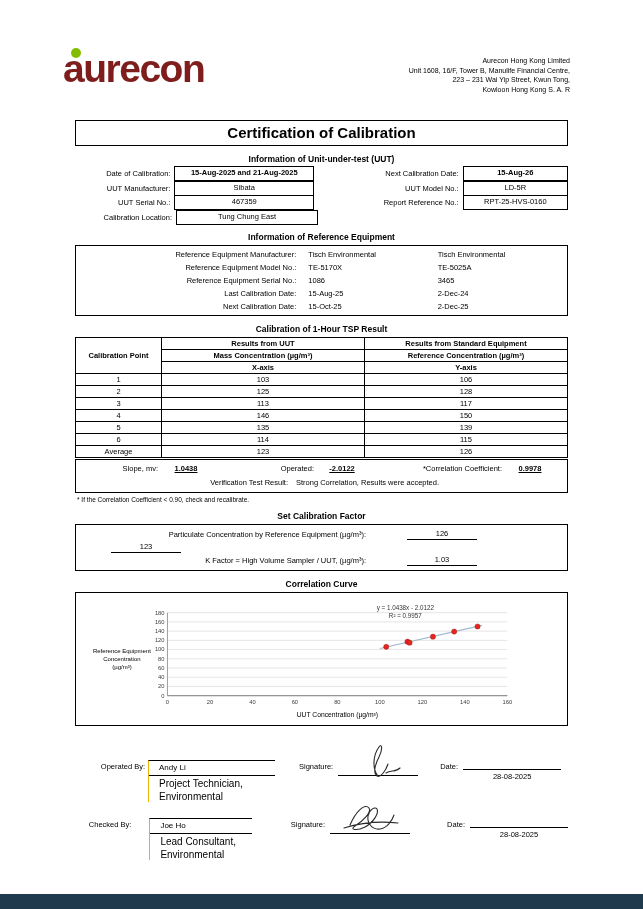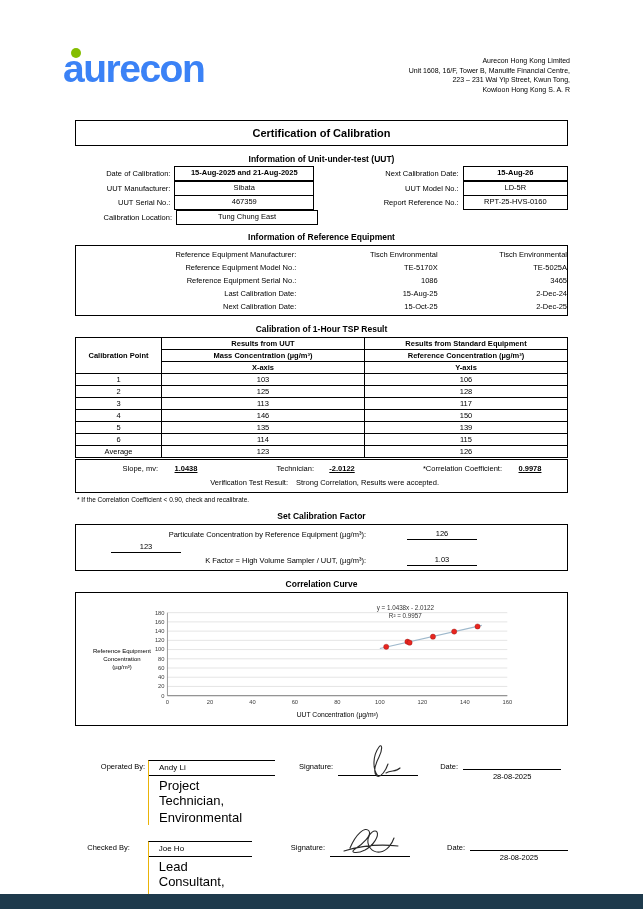--- a/index.html
+++ b/index.html
@@ -6,39 +6,39 @@
   body{background:#e8e8e8;font-family:"Liberation Sans",sans-serif;color:#000;}
   .page{position:relative;width:643px;height:909px;background:#fff;overflow:hidden;margin:0 auto;}
 
   
   .header{display:flex;justify-content:space-between;align-items:flex-start;padding:48px 73px 0 63px;}
   .logo{position:relative;font-weight:bold;font-size:39px;color:#4d4e50;letter-spacing:-1.5px;line-height:42px;}
   .logo-dot{position:absolute;left:8px;top:0px;width:10px;height:10px;border-radius:50%;background:#84bd00;}
   .address{text-align:right;font-size:7px;line-height:9.5px;padding-top:8px;}
 
   
-  .title-box{margin:26px 75px 0;border:1px solid #000;height:24px;line-height:24px;text-align:center;font-weight:bold;font-size:11px;}
+  .title-box{margin:26px 75px 0;border:1px solid #000;height:24px;line-height:24px;text-align:center;font-weight:bold;font-size:15px;}
 
   .sec-title{font-weight:bold;font-size:8.5px;text-align:center;margin:8px 0 3px;}
 
   
   .uut-row{display:flex;align-items:center;margin:0 75px 1.5px;height:13px;font-size:7.5px;}
   .uut-label{text-align:right;padding-right:4px;}
   .l1{width:97px;}
   .l2{width:147px;}
   .uut-box{border:1px solid #000;height:13px;line-height:12px;text-align:center;}
   .w-wide{width:140px;}
   .w-right{width:105px;}
   .bold{font-weight:bold;}
 
   
   .ref-box{margin:1px 75px 0;border:1px solid #000;padding:2px 0;}
   .ref-row{display:flex;height:13px;align-items:center;font-size:7.5px;}
   .ref-label{width:46%;text-align:right;padding-right:12px;}
-  .ref-col{width:27%;text-align:right;}
+  .ref-col{width:27%;text-align:left;}
 
   
   .tsp-table{width:493px;margin:1px 75px 0;border-collapse:collapse;table-layout:fixed;}
   .tsp-table td,.tsp-table th{border:1px solid #000;font-size:7.5px;text-align:center;padding:1px 2px;height:9px;overflow:hidden;}
   .tsp-table th{font-weight:bold;}
   .col-point{width:17%;}
   .col-val{width:41.5%;}
 
   
   .reg-box{margin:1px 75px 0;border:1px solid #000;padding:2px 6px;}
@@ -63,38 +63,38 @@
   .chart-box{margin:1px 75px 0;border:1px solid #000;height:132px;display:flex;align-items:center;}
   .chart-ylabel{width:62px;font-size:6px;line-height:8px;text-align:center;padding-left:16px;color:#000;}
 
   
   .sig-row{display:flex;margin:0 75px;align-items:flex-start;}
   .sig-row.first{margin-top:34px;}
   .sig-row.second{margin-top:16px;gap:15px;}
   .sig-role{width:70px;text-align:right;font-size:7.5px;padding-top:2px;}
   .sig-nameblock{margin-left:3px;width:126px;border-left:1px solid #eab308;border-top:1px solid #000;}
   .sig-name{font-size:8px;padding:2.5px 10px;border-bottom:1px solid #000;}
-  .sig-title{font-size:13px;padding:2px 10px 0;}
+  .sig-title{font-size:10px;padding:2px 10px 0;}
   .sig-sig{margin-left:24px;display:flex;padding-top:2px;}
   .sig-small-label{font-size:7.5px;}
   .sig-line{display:inline-block;width:80px;border-bottom:1px solid #000;height:13px;margin-left:5px;position:relative;}
   .squiggle{position:absolute;left:12px;bottom:-4px;width:58px;height:36px;overflow:visible;}
   .sig-date{margin-left:22px;display:flex;padding-top:2px;}
   .date-cell{display:inline-block;width:98px;border-top:1px solid #000;text-align:center;font-size:7.5px;padding-top:2.5px;margin-left:5px;margin-top:7px;}
 
   
   .footer-bar{position:absolute;left:0;bottom:0;width:100%;height:15px;}
 </style>
 </head>
 <body>
 
 <div class="page">
 
   <div class="header">
-    <div class="logo" style="color: #3b82f6; text-align: right;">
+    <div class="logo" style="color: #7f1d1d; text-align: right;">
       <span class="logo-dot" style="background: rgb(132, 189, 0);"></span>
       <span>aurecon</span>
     </div>
     <div class="address">
       <div>Aurecon Hong Kong Limited</div>
       <div>Unit 1608, 16/F, Tower B, Manulife Financial Centre,</div>
       <div>223 – 231 Wai Yip Street, Kwun Tong,</div>
       <div>Kowloon Hong Kong S. A. R</div>
     </div>
   </div>
@@ -206,21 +206,21 @@
         <td>123</td>
         <td>126</td>
       </tr>
     </tbody>
   </table>
 
   <div class="reg-box">
     <div class="reg-row">
       <span class="reg-label rl1">Slope, mv:</span>
       <span class="reg-value">1.0438</span>
-      <span class="reg-label rl2">Technician:</span>
+      <span class="reg-label rl2">Operated:</span>
       <span class="reg-value">-2.0122</span>
       <span class="reg-label rl3">*Correlation Coefficient:</span>
       <span class="reg-value">0.9978</span>
     </div>
     <div class="reg-row">
       <span class="reg-label ver-label">Verification Test Result:</span>
       <span class="ver-value">Strong Correlation, Results were accepted.</span>
     </div>
   </div>
   <div class="reg-note">* If the Correlation Coefficient &lt; 0.90, check and recalibrate.</div>

